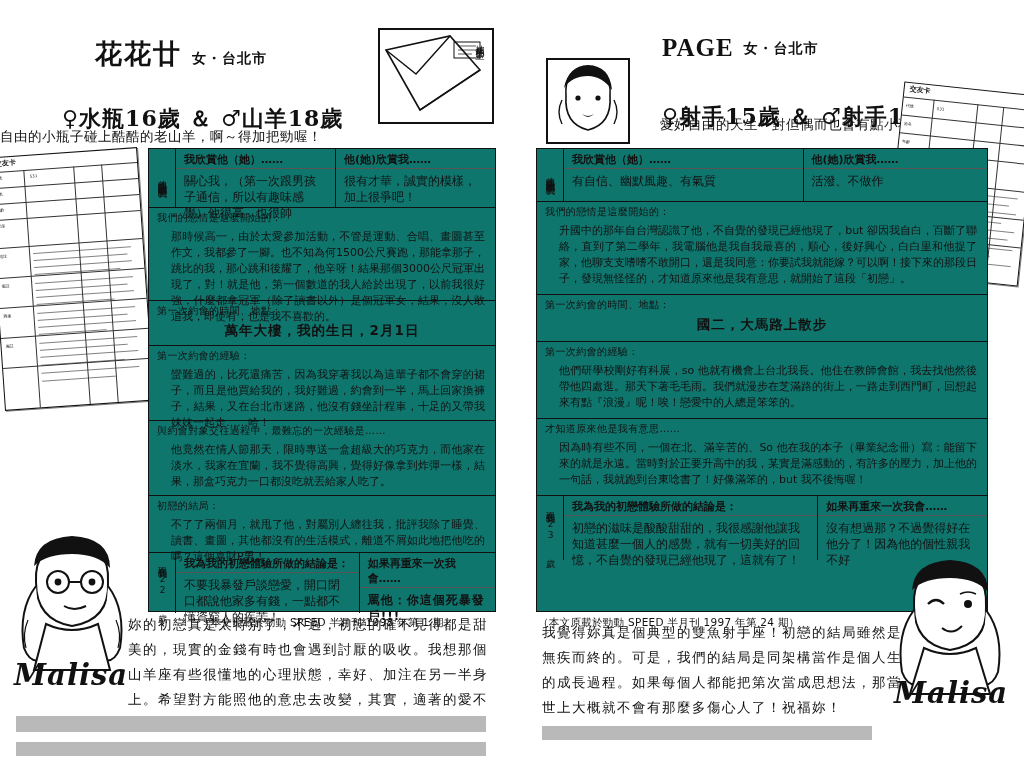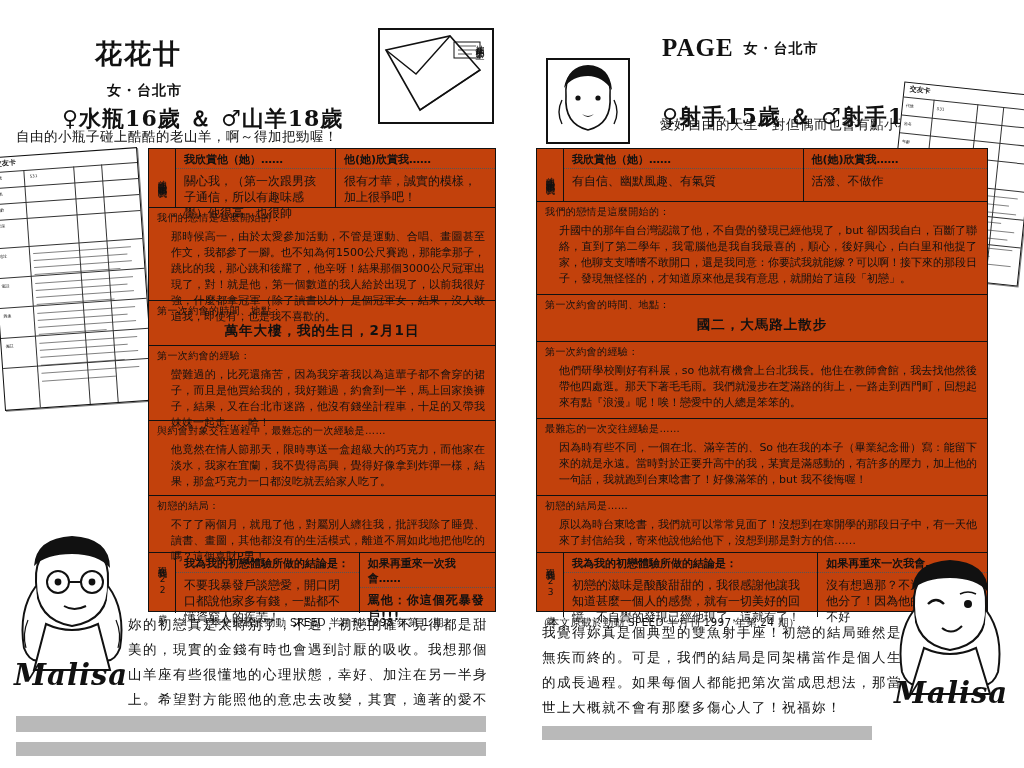--- a/index.html
+++ b/index.html
@@ -34,21 +34,21 @@
   
   .card{
     position:absolute;background:#fff;border:1px solid #111;
     box-shadow:1px 1px 0 #777;
   }
   .card .hline{position:absolute;left:0;right:0;height:1px;background:#333;}
   .card .vline{position:absolute;top:0;bottom:0;width:1px;background:#333;}
   .card .tiny{position:absolute;font-size:4px;line-height:5px;color:#222;white-space:nowrap;}
 
   
-  .tbl{position:absolute;border:1.6px solid #111;background:#c2410c;}
+  .tbl{position:absolute;border:1.6px solid #111;background:#0f766e;}
   .row{border-bottom:1.2px solid #111;position:relative;}
   .row:last-child{border-bottom:none;}
   .lbl{font-size:10px;font-weight:normal;padding:3px 6px 2px 8px;letter-spacing:.4px;}
   .txt{font-size:11px;line-height:16px;padding:2px 10px 5px 22px;text-align:justify;}
   .txt.center{text-align:center;padding-left:10px;}
   .big{font-size:13.5px;font-weight:bold;letter-spacing:1px;}
   .sidebar-v{
     width:26px;border-right:1.2px solid #111;display:flex;align-items:center;
     justify-content:center;font-size:9px;line-height:11px;writing-mode:vertical-rl;
     text-orientation:upright;letter-spacing:1px;padding:3px 0;
@@ -76,26 +76,26 @@
 
   
   .portrait{position:absolute;}
   .portrait svg{display:block;}
 </style>
 </head>
 <body>
 
 <div class="page left">
 
-  <div class="title-row" style="left:95px;top:36px;flex-direction:column;">
+  <div class="title-row" style="left:95px;top:36px;">
     <span class="nick cn">花花廿</span>
     <span class="sub">女・台北市</span>
   </div>
   <div class="signs" style="left:62px;top:72px;">♀水瓶16歲 ＆ ♂山羊18歲</div>
-  <div class="tagline" style="left:16px;top:128px;">自由的小瓶子碰上酷酷的老山羊，啊～得加把勁喔！</div>
+  <div class="tagline" style="left:0;top:128px;">自由的小瓶子碰上酷酷的老山羊，啊～得加把勁喔！</div>
 
   <div class="deco" style="left:378px;top:28px;width:112px;height:92px;">
     <svg width="108" height="88" viewBox="0 0 108 88">
       <polygon points="6,20 70,6 100,40 40,80" fill="#fff" stroke="#111" stroke-width="1.6"></polygon>
       <polyline points="6,20 36,44 70,6" fill="none" stroke="#111" stroke-width="1.4"></polyline>
       <line x1="40" y1="80" x2="100" y2="40" stroke="#111" stroke-width="1.2"></line>
       <rect x="74" y="12" width="26" height="16" fill="none" stroke="#111" stroke-width="1"></rect>
       <g stroke="#111" stroke-width="0.7">
         <line x1="78" y1="16" x2="96" y2="16"></line>
           <line x1="78" y1="20" x2="96" y2="20"></line>
@@ -320,28 +320,24 @@
       <div class="lbl">第一次約會的時間、地點：</div>
       <div class="txt center big">國二，大馬路上散步</div>
     </div>
 
     <div class="row" style="height:76px;">
       <div class="lbl">第一次約會的經驗：</div>
       <div class="txt">他們研學校剛好有科展，so 他就有機會上台北我長。他住在教師會館，我去找他然後帶他四處逛。那天下著毛毛雨。我們就漫步在芝滿路的街上，一路走到西門町，回想起來有點『浪漫』呢！唉！戀愛中的人總是笨笨的。</div>
     </div>
 
     <div class="row" style="height:76px;">
-      <div class="lbl">最難忘的一次交往經驗是……</div>
+      <div class="lbl">才知道原來他是我有意思……</div>
       <div class="txt">因為時有些不同，一個在北、滿辛苦的、So 他在我的本子（畢業紀念冊）寫：能留下來的就是永遠。當時對於正要升高中的我，某實是滿感動的，有許多的壓力，加上他的一句話，我就跑到台東唸書了！好像滿笨的，but 我不後悔喔！</div>
     </div>
 
-    <div class="row" style="height:56px;">
-      <div class="lbl">初戀的結局是……</div>
-      <div class="txt">原以為時台東唸書，我們就可以常常見面了！沒想到在寒開學的那段日子中，有一天他來了封信給我，寄來他說他給他下，沒想到那是對方的信……</div>
-    </div>
 
     <div class="row" style="display:flex;height:64px;border-bottom:none;">
       <div class="age-box">現在的我 23 歲</div>
       <div style="flex:1;display:flex;">
         <div style="flex:1.5;border-right:1.2px solid #111;">
           <div class="cellhead">我為我的初戀體驗所做的結論是：</div>
           <div class="cellbody">初戀的滋味是酸酸甜甜的，我很感謝他讓我知道甚麼一個人的感覺，就有一切美好的回憶，不自覺的發現已經他現了，這就有了！</div>
         </div>
         <div style="flex:1;">
           <div class="cellhead">如果再重來一次我會……</div>

